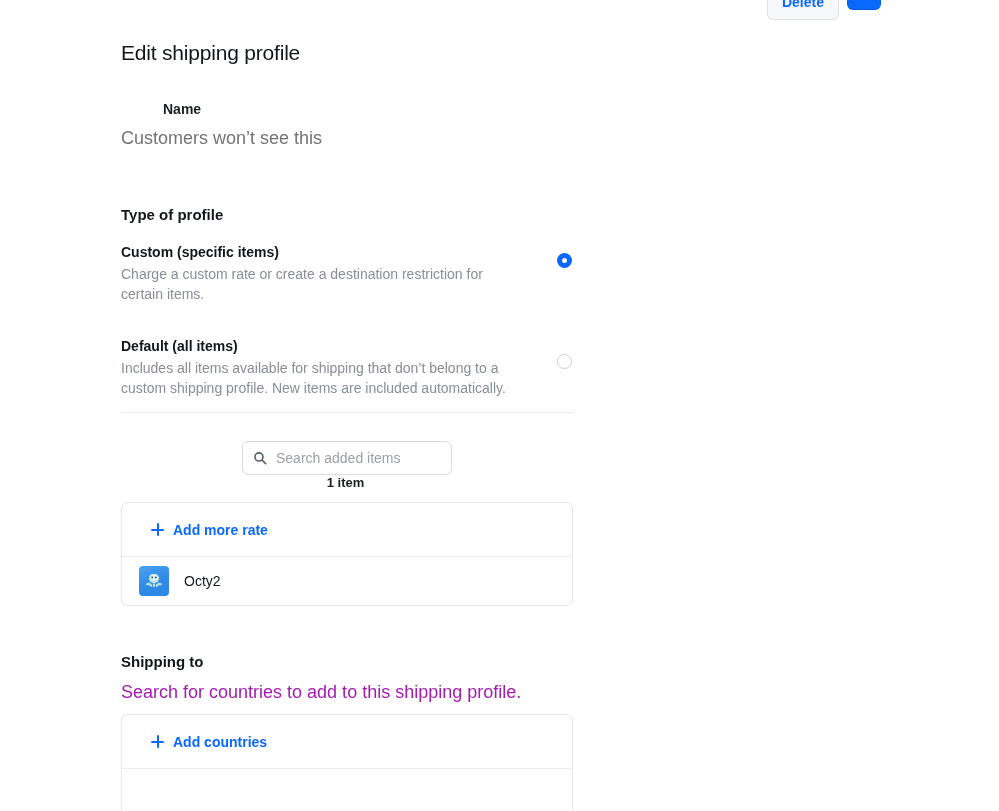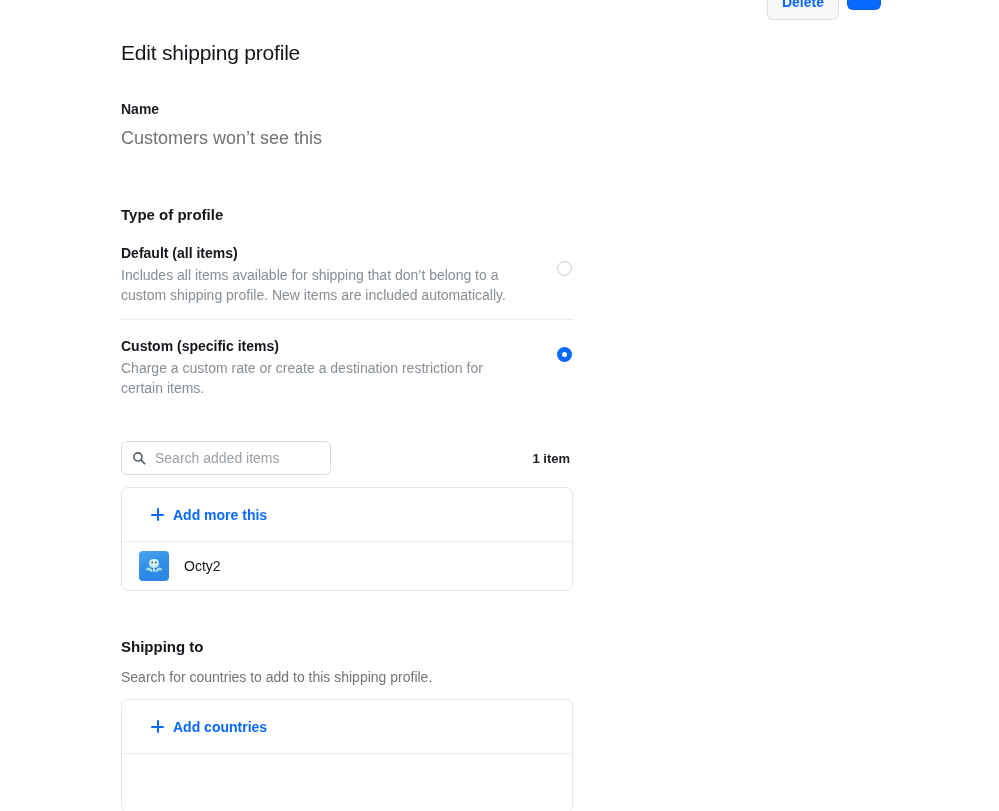--- a/index.html
+++ b/index.html
@@ -76,20 +76,21 @@
   }
 
   
   .field-block { margin-top: 32px; }
   .field-label {
     font-size: 14px;
     font-weight: 600;
     color: #1b1f23;
     line-height: 20px;
     display: block;
+    margin-left: 42px;
   }
   .text-input {
     margin-top: 8px;
     width: 226px;
     height: 34px;
     border: 1px solid #d8dce0;
     border-radius: 6px;
     padding: 6px 12px;
     font-size: 14px;
     font-family: "Liberation Sans", sans-serif;
@@ -173,20 +174,21 @@
     border-radius: 50%;
   }
   .radio-row.second .radio-ctl { margin-top: 11px; }
 
   
   .search-line {
     margin-top: 28px;
     display: flex;
     align-items: center;
     justify-content: space-between;
+    flex-direction: column;
   }
   .search-box {
     position: relative;
     width: 210px;
   }
   .search-box input {
     width: 100%;
     height: 34px;
     border: 1px solid #d8dce0;
     border-radius: 6px;
@@ -282,22 +284,22 @@
     font-size: 14px;
     color: #13171b;
     font-weight: 400;
     line-height: 20px;
   }
 
   
   .shipping-section { margin-top: 45px; }
   .section-desc {
     margin-top: 9px;
-    font-size: 14px;
-    color: #737373;
+    font-size: 18px;
+    color: #a21caf;
     line-height: 20px;
   }
   .country-row {
     height: 58px;
     display: flex;
     align-items: center;
     padding: 0 17px 0 19px;
   }
 </style>
 </head>
@@ -315,58 +317,58 @@
     <h1 class="page-title">Edit shipping profile</h1>
 
     <div class="field-block">
       <label class="field-label">Name</label>
       <div class="field-help">Customers won’t see this</div>
     </div>
 
     <div class="profile-section">
       <h2 class="section-title">Type of profile</h2>
 
+      <div class="radio-row second">
+        <div class="radio-text">
+          <div class="radio-title">Custom (specific items)</div>
+          <div class="radio-desc">Charge a custom rate or create a destination restriction for certain items.</div>
+        </div>
+        <div class="radio-ctl">
+          <span class="radio checked"></span>
+        </div>
+      </div>
+
       <div class="radio-row first">
         <div class="radio-text">
           <div class="radio-title">Default (all items)</div>
           <div class="radio-desc">Includes all items available for shipping that don’t belong to a custom shipping profile. New items are included automatically.</div>
         </div>
         <div class="radio-ctl">
           <span class="radio"></span>
-        </div>
-      </div>
-
-      <div class="radio-row second">
-        <div class="radio-text">
-          <div class="radio-title">Custom (specific items)</div>
-          <div class="radio-desc">Charge a custom rate or create a destination restriction for certain items.</div>
-        </div>
-        <div class="radio-ctl">
-          <span class="radio checked"></span>
         </div>
       </div>
 
       <div class="search-line">
         <div class="search-box">
           <span class="search-icon">
             <svg viewBox="0 0 16 16" width="14" height="14" fill="none" stroke="currentColor" stroke-width="1.9">
               <circle cx="6.8" cy="6.8" r="4.6"></circle>
               <line x1="10.3" y1="10.3" x2="14.4" y2="14.4" stroke-linecap="round"></line>
             </svg>
           </span>
           <input type="text" placeholder="Search added items" style="">
         </div>
         <div class="item-count">1 item</div>
       </div>
 
       <div class="card">
         <div class="card-action-row">
           <button class="link-action">
             <span class="plus-icon"></span>
-            <span>Add more this</span>
+            <span>Add more rate</span>
           </button>
         </div>
 
         <div class="item-row">
           <span class="thumb">
             <svg width="30" height="30" viewBox="0 0 30 30">
               <ellipse cx="15" cy="12.6" rx="5.1" ry="4.6" fill="#bfe6e2"></ellipse>
               <ellipse cx="15" cy="11.4" rx="4.2" ry="3.4" fill="#d8f2ef"></ellipse>
               <circle cx="13.2" cy="11.4" r="0.95" fill="#2f4f5a"></circle>
               <circle cx="16.8" cy="11.4" r="0.95" fill="#2f4f5a"></circle>

